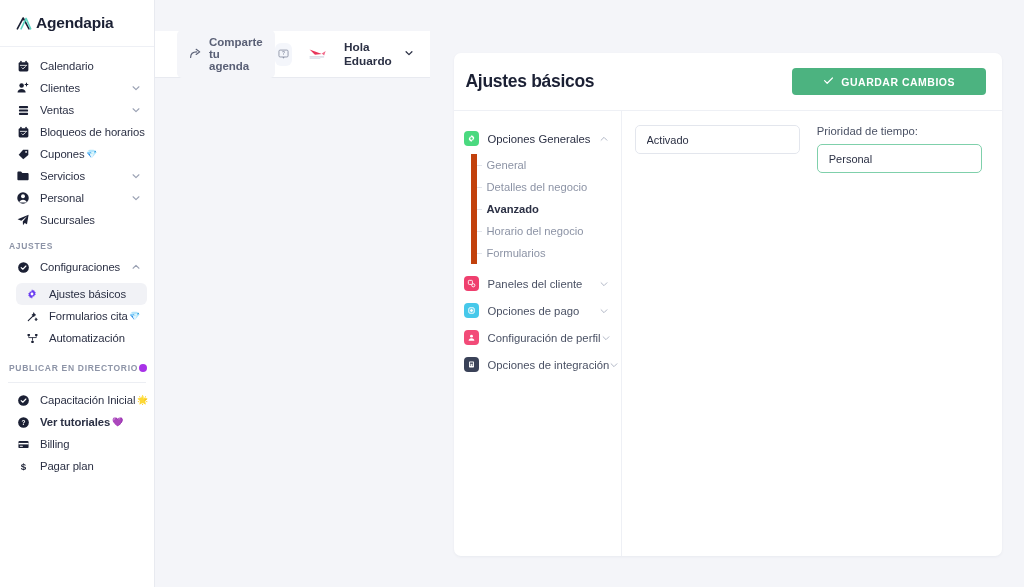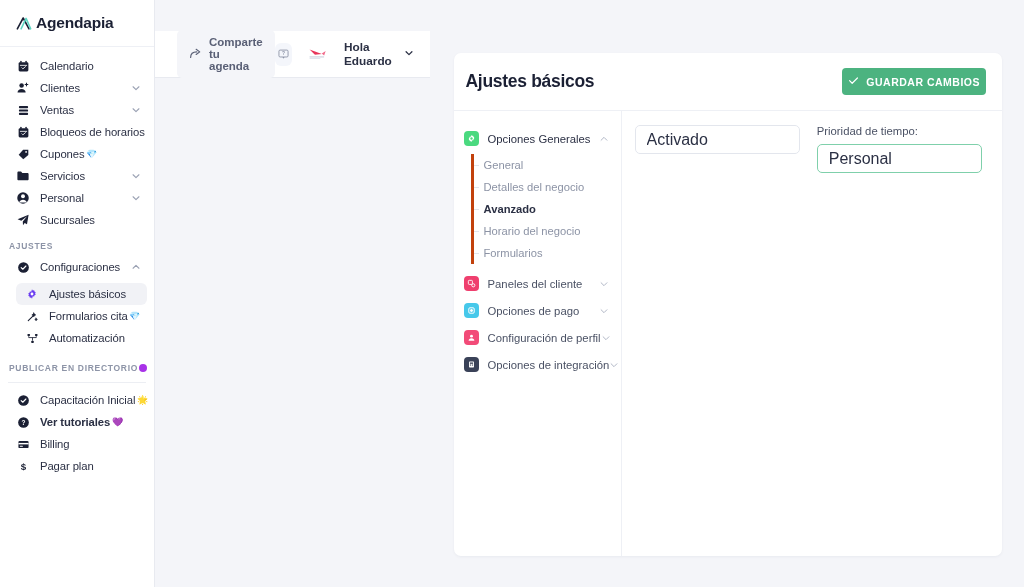--- a/index.html
+++ b/index.html
@@ -96,21 +96,21 @@
     display: flex; flex-direction: column; overflow: hidden;
   }
   .card-head {
     height: 58px; flex: 0 0 58px; display: flex; align-items: center;
     padding: 0 16px 0 12px; border-bottom: 1px solid #eef0f5;
   }
   .card-title { font-size: 17.5px; font-weight: 700; color: #1b2034; letter-spacing: -0.3px; }
   .save-btn {
     margin-left: auto; background: #4cb380; color: #fff;
     border: none; border-radius: 4px; cursor: pointer;
-    padding: 7px 6px; display: flex; align-items: center; gap: 7px;
+    padding: 7px 31px; display: flex; align-items: center; gap: 7px;
     font-size: 10.5px; font-weight: 700; letter-spacing: 0.5px;
     font-family: "Liberation Sans", sans-serif;
   }
   .card-body { display: flex; flex: 1 1 auto; }
 
   
   .subnav {
     width: 168px; flex: 0 0 168px; border-right: 1px solid #eef0f5;
     padding: 14px 0 0 0;
   }
@@ -119,41 +119,41 @@
     cursor: pointer;
   }
   .cat-ico {
     width: 15px; height: 15px; flex: 0 0 15px; border-radius: 4px;
     display: flex; align-items: center; justify-content: center;
     margin-right: 9px; color: #fff;
   }
   .cat-label { font-size: 11.3px; color: #4a5164; white-space: nowrap; }
   .cat.current .cat-label { color: #2b3044; }
   .cat-chev { margin-left: auto; color: #b2b8c7; display: flex; }
-  .tree { margin: 2px 0 6px 17px; border-left: 3px solid #c2410c; padding-left: 0; }
+  .tree { margin: 2px 0 6px 17px; border-left: 6px solid #c2410c; padding-left: 0; }
   .tree-item {
     display: flex; align-items: center; height: 22px;
     padding-left: 10px; cursor: pointer; position: relative;
   }
   .tree-item::before {
     content: ""; position: absolute; left: 0; top: 11px;
     width: 5px; height: 1px; background: #e2e5ec;
   }
   .tree-label { font-size: 11.2px; color: #8c93a5; white-space: nowrap; }
   .tree-item.active .tree-label { color: #2b3044; font-weight: 700; }
 
   
   .formcol { flex: 1 1 auto; padding: 14px 20px 0 13px; }
   .form-grid { display: flex; gap: 17px; }
   .field { flex: 1 1 0; }
   .field-label { font-size: 11.3px; color: #4a5164; margin-bottom: 7px; }
   .field-input {
     width: 100%; height: 29px; border-radius: 5px;
     border: 1px solid #e3e6ed; background: #fff;
-    padding: 12px 11px; font-size: 16px; color: #2b3044;
+    padding: 12px 11px; font-size: 11px; color: #2b3044;
     font-family: "Liberation Sans", sans-serif; outline: none;
   }
   .field-input.focused { border: 1px solid #7fd0ab; }
 </style>
 </head>
 <body>
 
 <div class="app">
 
   <aside class="sidebar">

